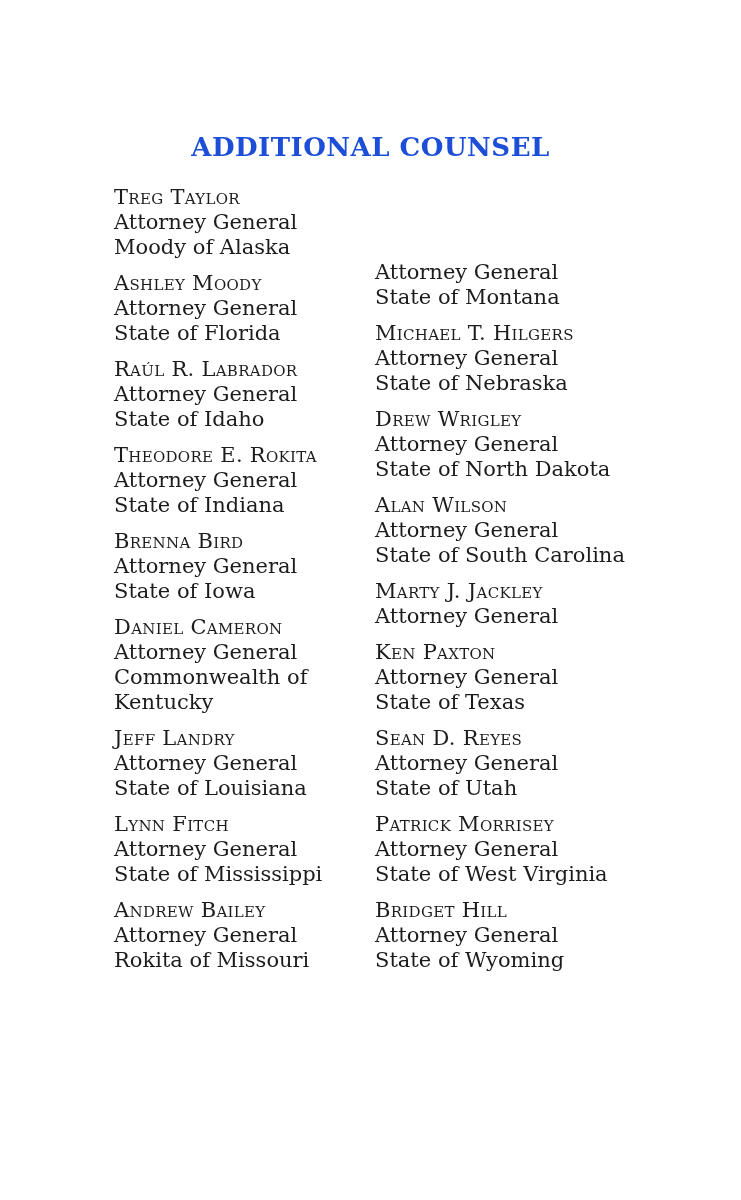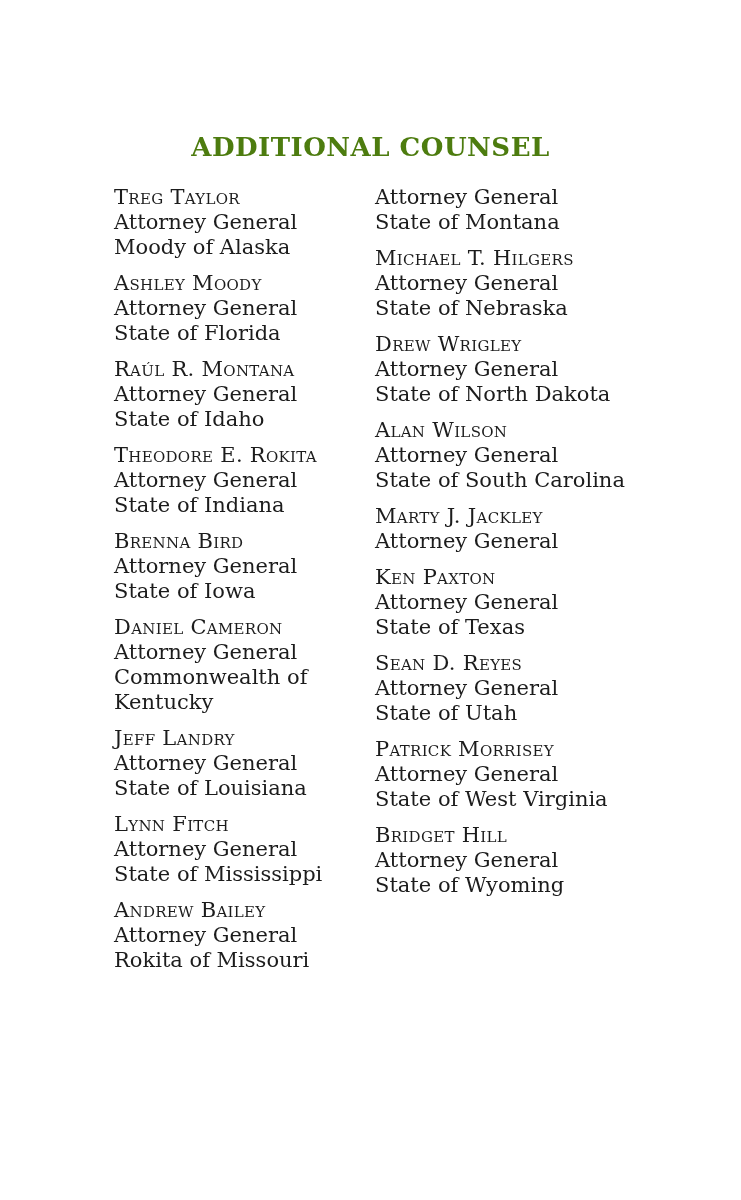--- a/index.html
+++ b/index.html
@@ -18,27 +18,28 @@
     color: #1c1c1c;
     overflow: hidden;
   }
   .title {
     margin: 0;
     text-align: center;
     font-size: 26px;
     line-height: 30px;
     font-weight: 700;
     letter-spacing: 0.5px;
-    color: #4d7c0f;
+    color: #1d4ed8;
   }
   .columns {
     display: flex;
     margin-top: 23px;
     padding-left: 114px;
     box-sizing: border-box;
+    align-items: flex-end;
   }
   .col {
     width: 261px;
   }
   .col.right {
     width: 290px;
   }
   .entry {
     margin-bottom: 11px;
     font-size: 21px;
@@ -63,21 +64,21 @@
     <div class="jurisdiction">Moody of Alaska</div>
   </div>
 
   <div class="entry">
     <div class="name">Ashley Moody</div>
     <div class="role">Attorney General</div>
     <div class="jurisdiction">State of Florida</div>
   </div>
 
   <div class="entry">
-    <div class="name">Raúl R. Montana</div>
+    <div class="name">Raúl R. Labrador</div>
     <div class="role">Attorney General</div>
     <div class="jurisdiction">State of Idaho</div>
   </div>
 
   <div class="entry">
     <div class="name">Theodore E. Rokita</div>
     <div class="role">Attorney General</div>
     <div class="jurisdiction">State of Indiana</div>
   </div>
 

